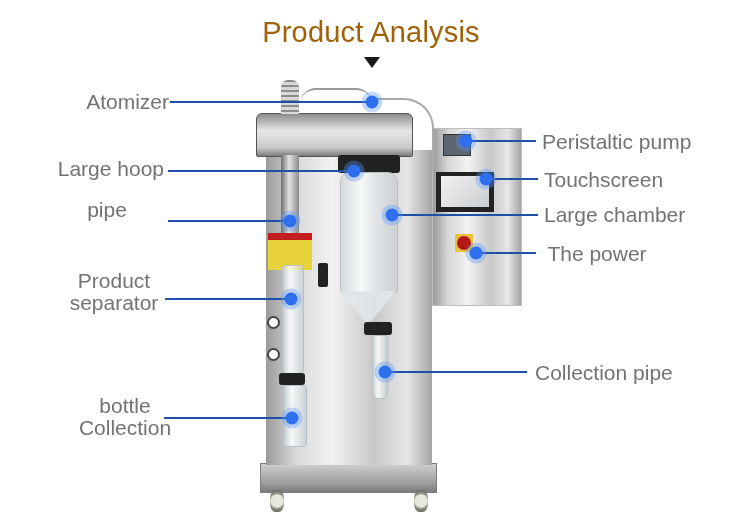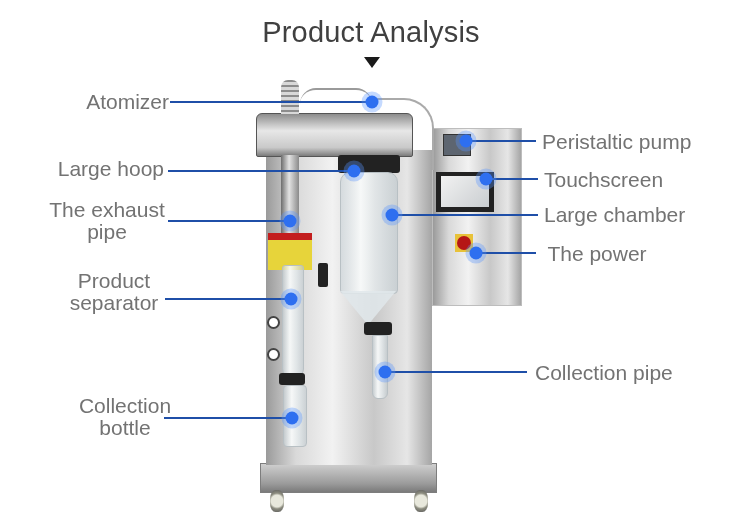--- a/index.html
+++ b/index.html
@@ -1,17 +1,17 @@
 <!DOCTYPE html>
 <html><head>
 <meta charset="utf-8">
 <style>
   html, body { margin:0; padding:0; background:#ffffff; }
   body { width:742px; height:524px; position:relative; overflow:hidden; font-family:"Liberation Sans", sans-serif; }
-  .title { position:absolute; left:0; width:742px; top:16px; text-align:center; font-size:29px; color:#404040; letter-spacing:0.2px; }
+  .title { position:absolute; left:0; width:742px; top:16px; text-align:center; font-size:29px; color:#a16207; letter-spacing:0.2px; }
   .title-arrow { position:absolute; left:364px; top:57px; width:0; height:0; border-left:8px solid transparent; border-right:8px solid transparent; border-top:11px solid #1a1a1a; }
   .label { position:absolute; font-size:21px; color:#737373; line-height:22px; white-space:nowrap; }
   .label.left { text-align:right; }
   .label.center { text-align:center; }
   .line { position:absolute; height:2px; background:#1f4fa8; }
   .dot { position:absolute; width:13px; height:13px; border-radius:50%; background:#2e6ff0; box-shadow:0 0 0 4px rgba(90,150,255,0.35); transform:translate(-50%,-50%); }
   
   .m { position:absolute; }
   .steel { background:linear-gradient(90deg,#9a9a9a 0%,#d9d9d9 18%,#f2f2f2 40%,#c8c8c8 65%,#e6e6e6 85%,#a5a5a5 100%); }
   .steel-v { background:linear-gradient(180deg,#d8d8d8,#b9b9b9 60%,#c9c9c9); }
@@ -101,30 +101,29 @@
 <div class="line" style="left:385px;top:371px;width:142px;"></div>
 <div class="dot" style="left:385px;top:372px;"></div>
 
 <div class="label left" style="right:573px;top:91px;">
   <span>Atomizer</span>
 </div>
 <div class="label left" style="right:578px;top:158px;">
   <span>Large hoop</span>
 </div>
 <div class="label center" style="left:42px;top:199px;width:130px;">
-  <div>The exhaust</div>
   <div>pipe</div>
 </div>
 <div class="label center" style="left:62px;top:270px;width:104px;">
   <div>Product</div>
   <div>separator</div>
 </div>
 <div class="label center" style="left:68px;top:395px;width:114px;">
+  <div>bottle</div>
   <div>Collection</div>
-  <div>bottle</div>
 </div>
 
 <div class="label" style="left:542px;top:131px;">
   <span>Peristaltic pump</span>
 </div>
 <div class="label" style="left:544px;top:169px;">
   <span>Touchscreen</span>
 </div>
 <div class="label" style="left:544px;top:204px;">
   <span>Large chamber</span>

